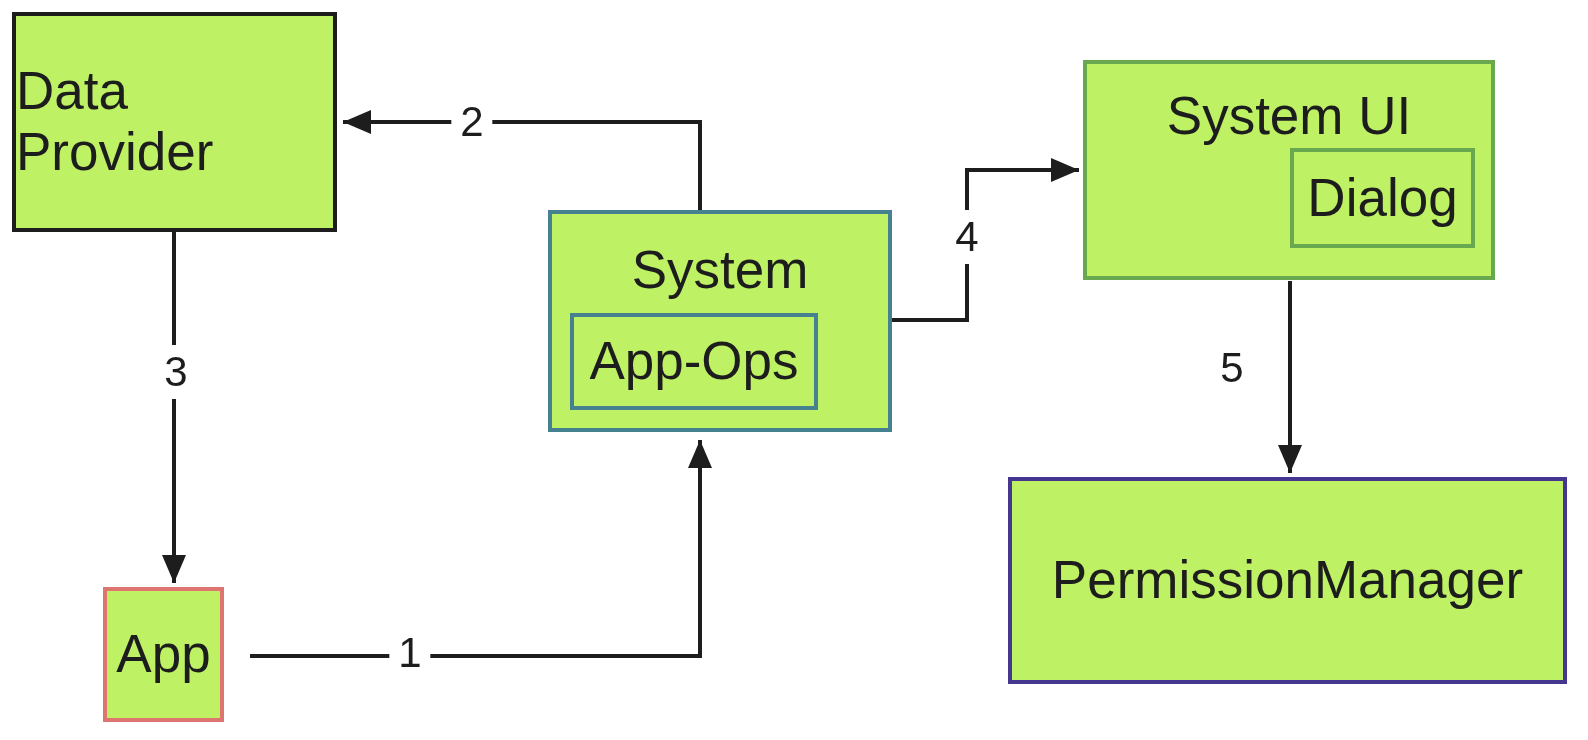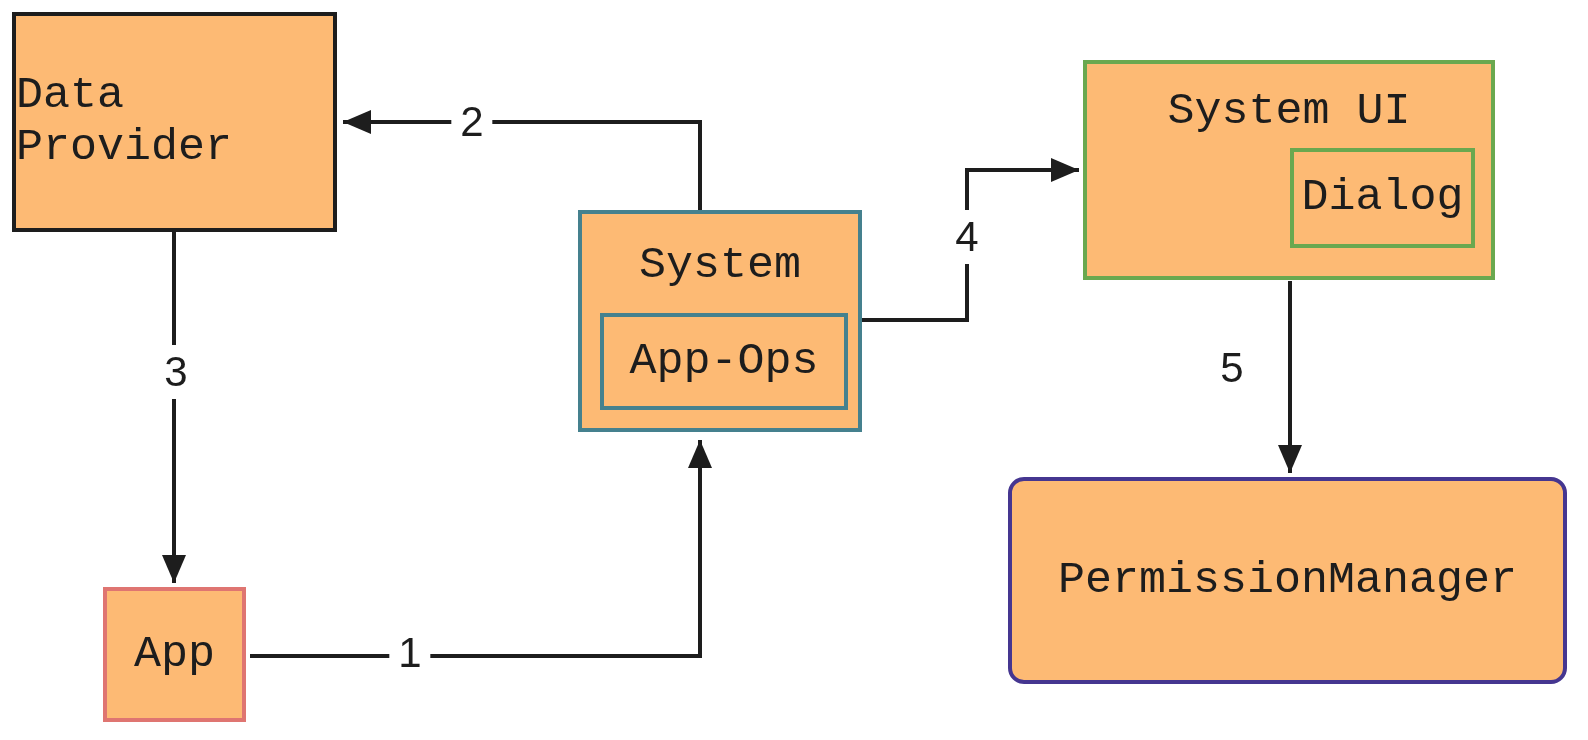--- a/index.html
+++ b/index.html
@@ -25,45 +25,44 @@
     fill: none;
     stroke: #1d1d1d;
     stroke-width: 4;
   }
   .arrowhead { fill: #1d1d1d; }
 
   .node {
     position: absolute;
     box-sizing: border-box;
     border: 4px solid #1d1d1d;
-    background: #fdba74;
+    background: #bef264;
     color: #1d1d1d;
-    font-size: 45px;
+    font-size: 53px;
     line-height: 1.15;
-    font-family: Liberation Mono, monospace;
   }
   .node.centered {
     display: flex;
     align-items: center;
     justify-content: center;
   }
   .node-title {
     position: absolute;
     left: 0;
     width: 100%;
     text-align: center;
   }
 
   .n-dataprovider { left: 12px;  top: 12px;  width: 325px; height: 220px; }
-  .n-app          { left: 103px; top: 587px; width: 143px; height: 135px; border-color: #df7571; }
-  .n-system       { left: 548px; top: 210px; width: 284px; height: 222px; border-color: #45818e; margin-left: 30px; }
+  .n-app          { left: 103px; top: 587px; width: 121px; height: 135px; border-color: #df7571; }
+  .n-system       { left: 548px; top: 210px; width: 344px; height: 222px; border-color: #45818e; }
   .n-appops       { left: 18px;  top: 99px;  width: 248px; height: 97px;  border-color: #45818e; text-align: right; }
   .n-systemui     { left: 1083px; top: 60px; width: 412px; height: 220px; border-color: #6aa84f; }
   .n-dialog       { left: 203px; top: 84px;  width: 185px; height: 100px; border-color: #6aa84f; }
-  .n-permission   { left: 1008px; top: 477px; width: 559px; height: 207px; border-color: #453690; border-radius: 16px; }
+  .n-permission   { left: 1008px; top: 477px; width: 559px; height: 207px; border-color: #453690; }
 
   .n-system .node-title   { top: 26px; }
   .n-systemui .node-title { top: 22px; }
 
   .edge-label {
     position: absolute;
     transform: translate(-50%, -50%);
     background: #ffffff;
     color: #1d1d1d;
     font-size: 42px;

